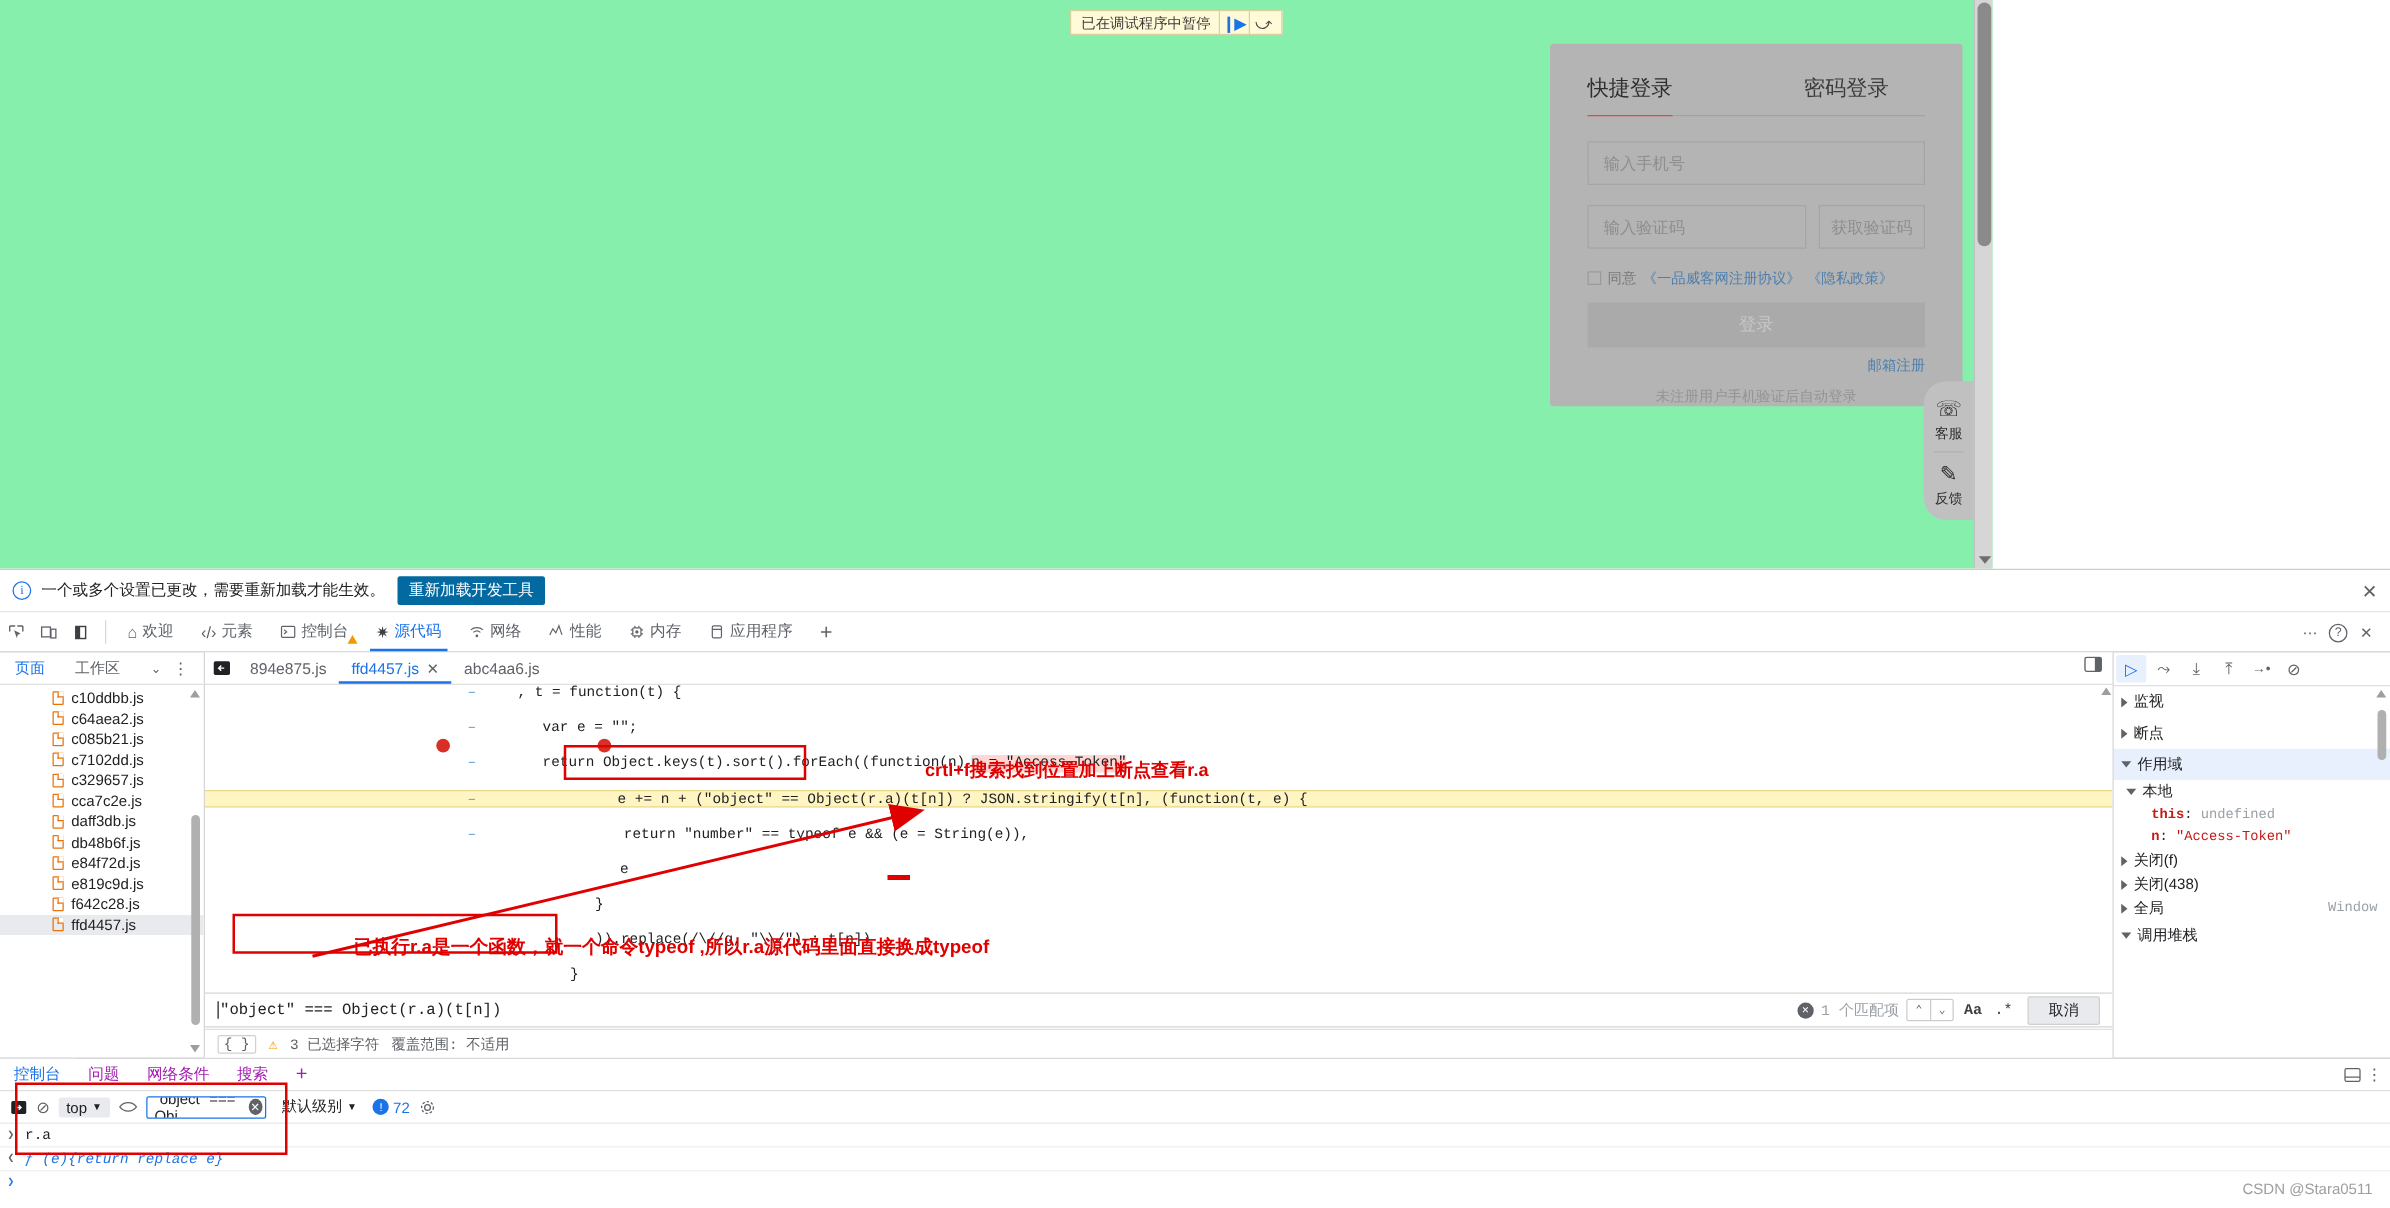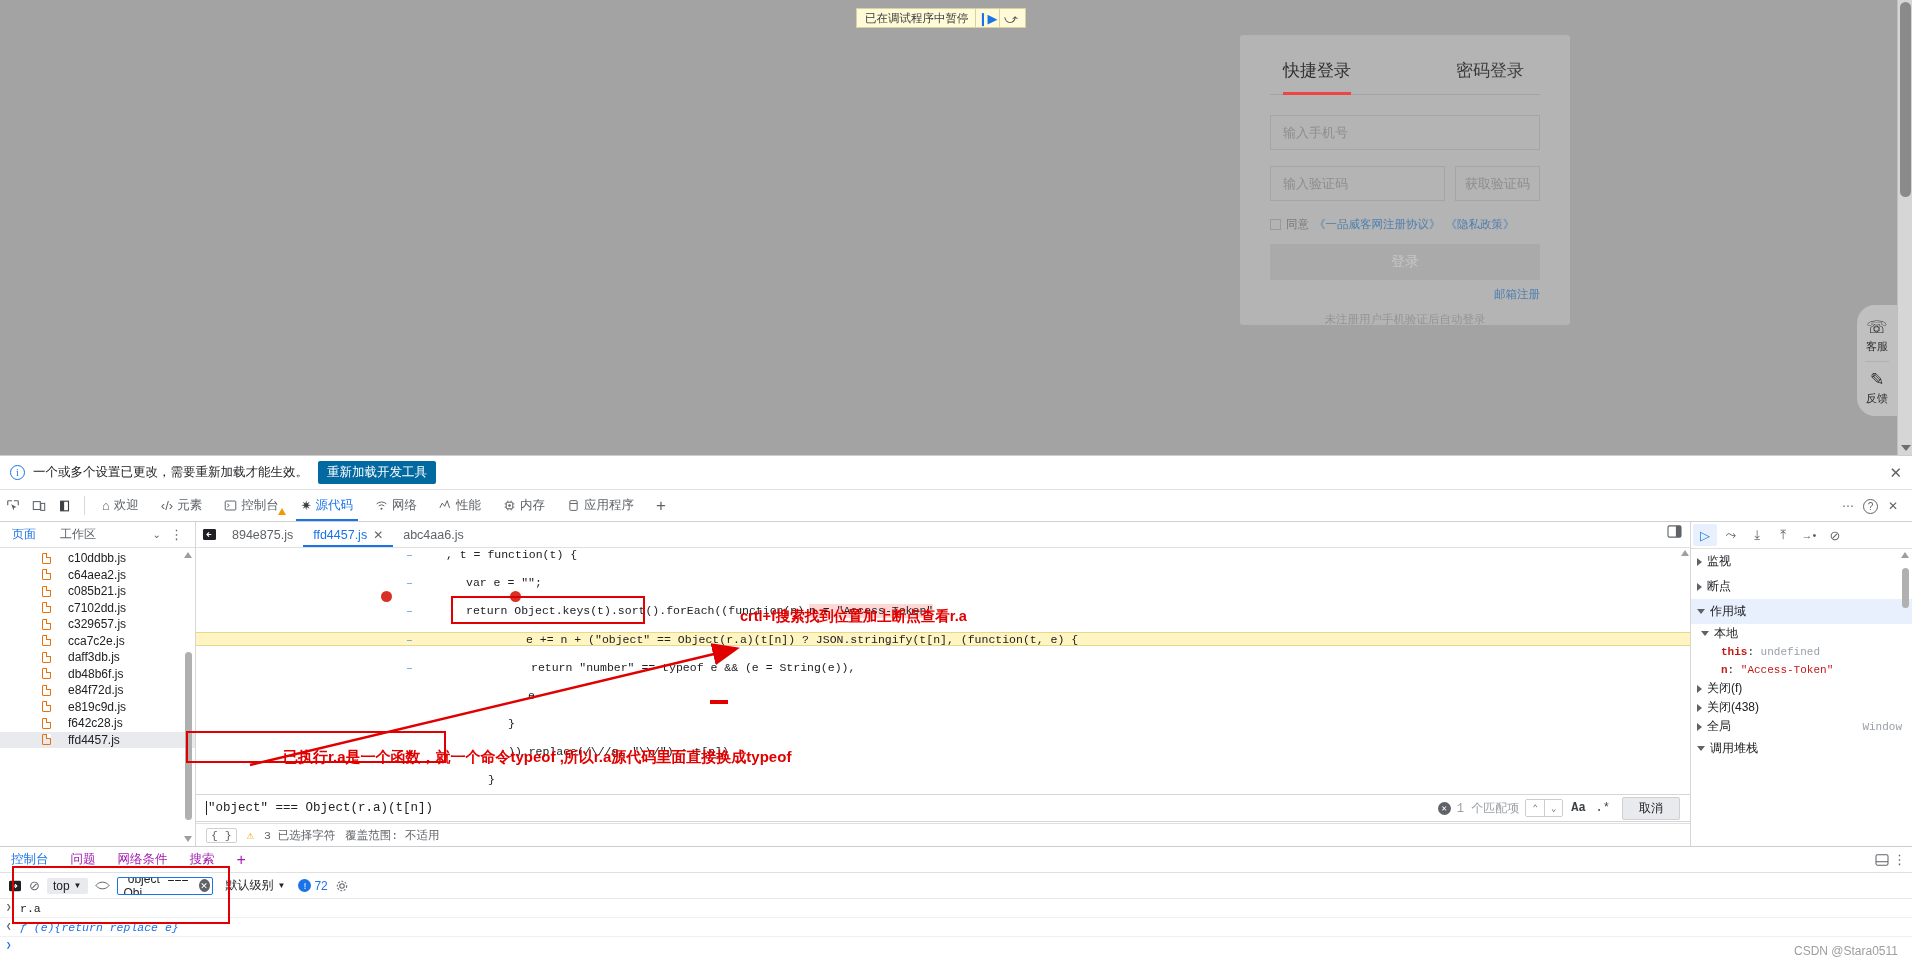--- a/index.html
+++ b/index.html
@@ -7,22 +7,22 @@
   body {
     width:1912px; height:966px;
     font-family:"Liberation Sans", sans-serif;
     font-size:12px; color:#202124;
     background:#fff; overflow:hidden;
     position:relative;
   }
 
   
   #page-area {
-    position:absolute; left:0; top:0; width:1912px; height:455px;
-    background:#a3a3a3; overflow:hidden;
+    position:absolute; left:0; top:0; width:1594px; height:455px;
+    background:#86efac; overflow:hidden;
   }
   #page-scrollbar {
     position:absolute; right:0; top:0; width:15px; height:455px;
     background:#d6d6d6; border-left:1px solid #bfbfbf;
   }
   #page-scrollbar .thumb {
     position:absolute; left:2px; top:2px; width:11px; height:195px;
     background:#8a8a8a; border-radius:6px;
   }
   #page-scrollbar .arrow-down {
@@ -49,21 +49,21 @@
 
   
   #login-card {
     position:absolute; left:1240px; top:35px; width:330px; height:290px;
     background:#b4b4b4; border-radius:3px;
   }
   #login-tabs { display:flex; padding:24px 30px 0 30px; }
   .login-tab {
     font-size:17px; color:#3b3b3b; padding-bottom:10px; cursor:pointer;
   }
-  .login-tab.active { color:#2e2e2e; border-bottom:3px solid #ef4444;margin-left:13px; }
+  .login-tab.active { color:#2e2e2e; border-bottom:1px solid #ef4444; }
   .login-tab.second { margin-left:105px; }
   #tab-underline { margin:0 30px; border-top:1px solid #a3a3a3; margin-top:-1px;}
   .login-input {
     margin:20px 30px 0 30px; height:35px; border:1px solid #a5a5a5;
     display:flex; align-items:center; padding:16px 12px; color:#8e8e8e; font-size:13px;
     background:transparent;
   }
   .login-row { display:flex; margin:16px 30px 0 30px; gap:10px; }
   .login-row .login-input { margin:0; flex:1; }
   .code-btn {
@@ -130,28 +130,28 @@
     content:""; position:absolute; left:6px; right:6px; bottom:0; height:2.5px; background:#1a73e8;
   }
   .dt-tab .tico { font-size:13px; color:#5f6368; display:flex; align-items:center;}
   .dt-tab.active .tico { color:#3c4043; }
   .dt-right { position:absolute; right:6px; top:0; height:32px; display:flex; align-items:center; gap:2px;}
   .warn-dot { position:absolute; right:4px; bottom:6px; width:0;height:0;
     border-left:4px solid transparent;border-right:4px solid transparent;border-bottom:7px solid #f29900;}
 
   
   #sources { flex:1; display:flex; min-height:0; }
-  #nav-pane { width:196px; border-right:1px solid #d6d6d6; display:flex; flex-direction:column; min-height:0;}
+  #nav-pane { width:164px; border-right:1px solid #d6d6d6; display:flex; flex-direction:column; min-height:0;}
   #nav-tabs { height:26px; display:flex; align-items:center; border-bottom:1px solid #e0e0e0; position:relative;}
   .nav-tab { padding:0 12px; font-size:12px; color:#5f6368; line-height:25px; cursor:pointer;}
   .nav-tab.active { color:#1a73e8; }
   #nav-tabs .nav-caret { position:absolute; right:34px; color:#5f6368; font-size:10px; cursor:pointer;}
   #nav-tabs .nav-dots { position:absolute; right:12px; color:#5f6368; font-size:13px; cursor:pointer; letter-spacing:0;}
   #file-list { flex:1; overflow:hidden; position:relative; padding-top:2px;}
-  .file-row { display:flex; align-items:center; gap:17px; height:16.5px; padding-left:42px; font-size:12px; color:#202124; cursor:pointer;}
+  .file-row { display:flex; align-items:center; gap:6px; height:16.5px; padding-left:42px; font-size:12px; color:#202124; cursor:pointer;}
   .file-row.selected { background:#e8eaed; }
   .f-ico { width:9px; height:11px; border:1.2px solid #e8710a; border-radius:1px; position:relative; flex:0 0 auto;}
   .f-ico:after{content:"";position:absolute;right:-1px;top:-1px;width:4px;height:4px;background:#fff;border-left:1.2px solid #e8710a;border-bottom:1.2px solid #e8710a;}
   #nav-scroll { position:absolute; right:2px; top:4px; width:9px; bottom:4px; }
   #nav-scroll .up,#nav-scroll .dn{width:0;height:0;border-left:4px solid transparent;border-right:4px solid transparent;position:absolute;left:0;}
   #nav-scroll .up{border-bottom:6px solid #9e9e9e;top:0;}
   #nav-scroll .dn{border-top:6px solid #9e9e9e;bottom:0;}
   #nav-scroll .bar{position:absolute;left:1px;width:7px;top:100px;bottom:22px;background:#b0b0b0;border-radius:4px;}
 
   #editor-pane { flex:1; display:flex; flex-direction:column; min-width:0; position:relative;}

